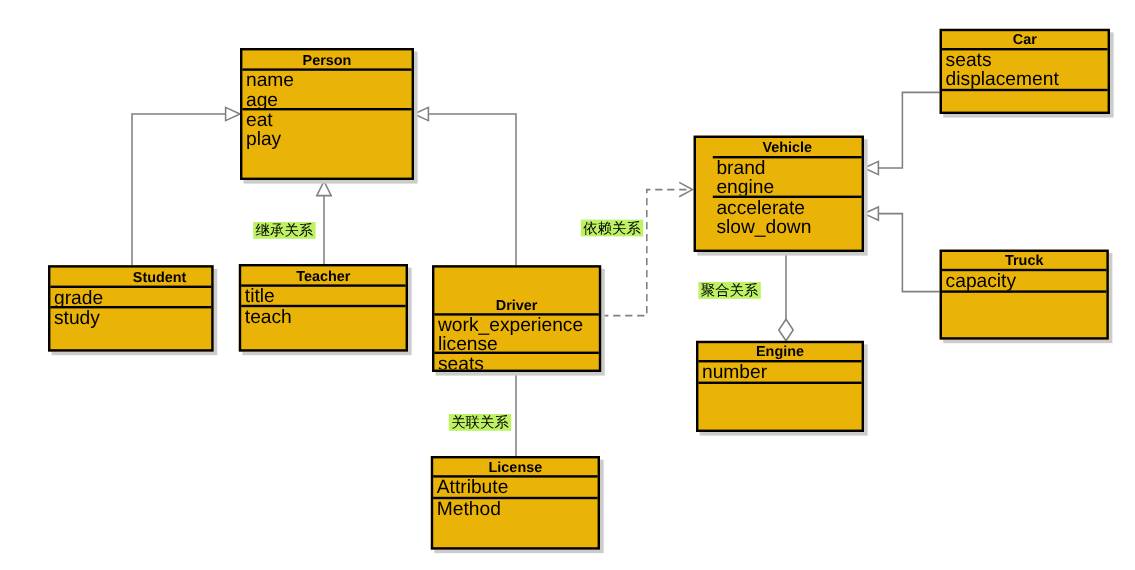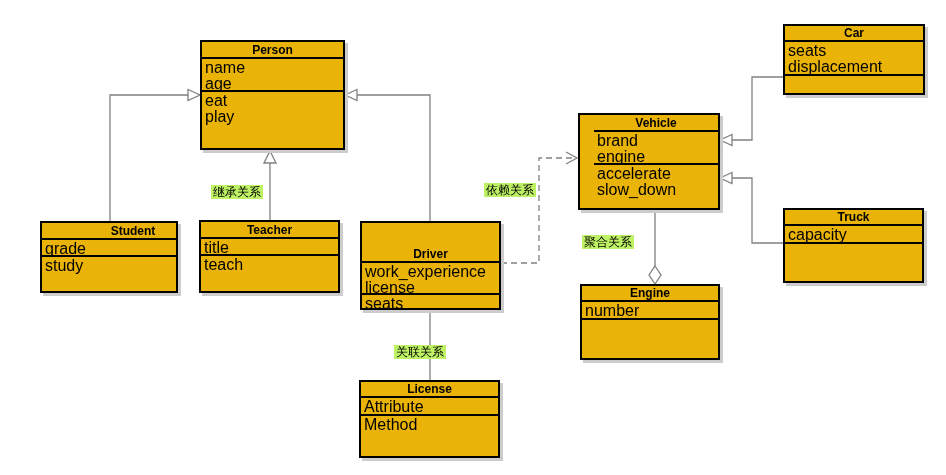--- a/index.html
+++ b/index.html
@@ -73,21 +73,21 @@
     </g>
 
     <g>
       <path d="M783 243 L752 243 L752 178 L732 178"></path>
       <polygon points="732,172.5 720,178 732,183.5" fill="#ffffff"></polygon>
     </g>
   </svg>
 
   <div class="edge-label" style="left:237px;top:192px;">继承关系</div>
   <div class="edge-label" style="left:510px;top:190px;">依赖关系</div>
-  <div class="edge-label" style="left:420px;top:352px;">关联关系</div>
+  <div class="edge-label" style="left:400px;top:352px;">关联关系</div>
   <div class="edge-label" style="left:608px;top:242px;">聚合关系</div>
 
   <div class="uml-class" style="left:200px;top:40px;width:145px;height:110px;">
     <div class="uml-title" style="height:17px;">Person</div>
     <div class="uml-attrs" style="height:33px;">
         <div class="member">name</div>
         <div class="member">age</div>
       </div>
     <div class="uml-methods">
         <div class="member">eat</div>

